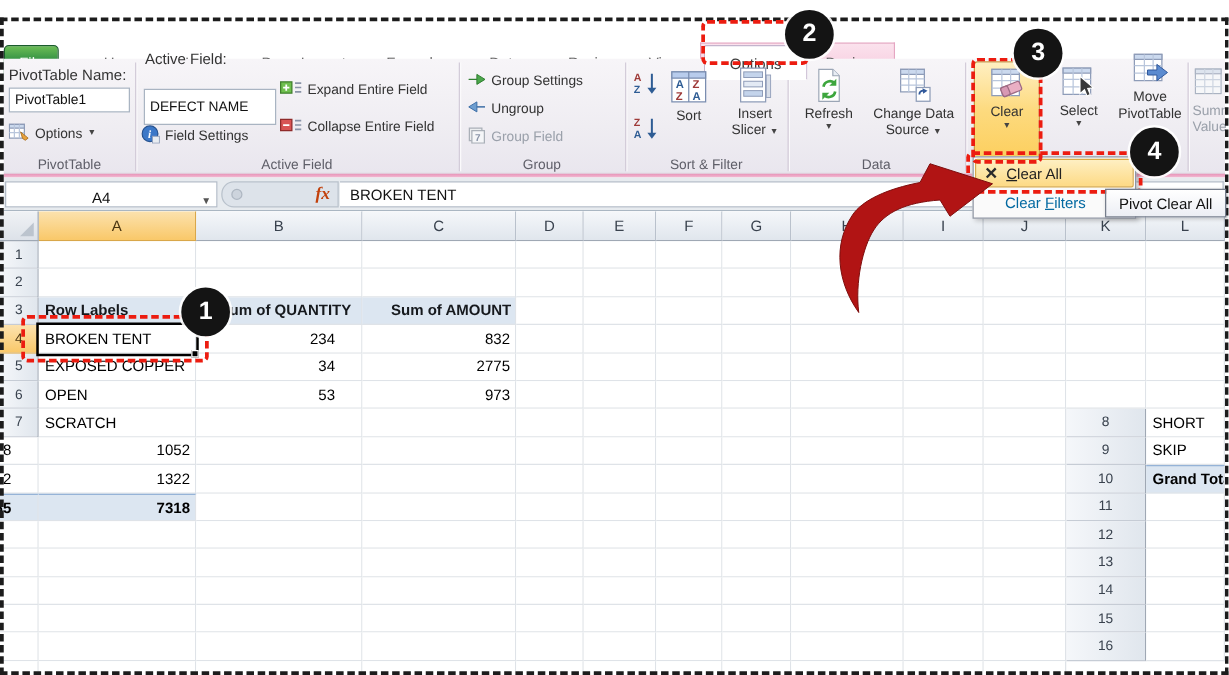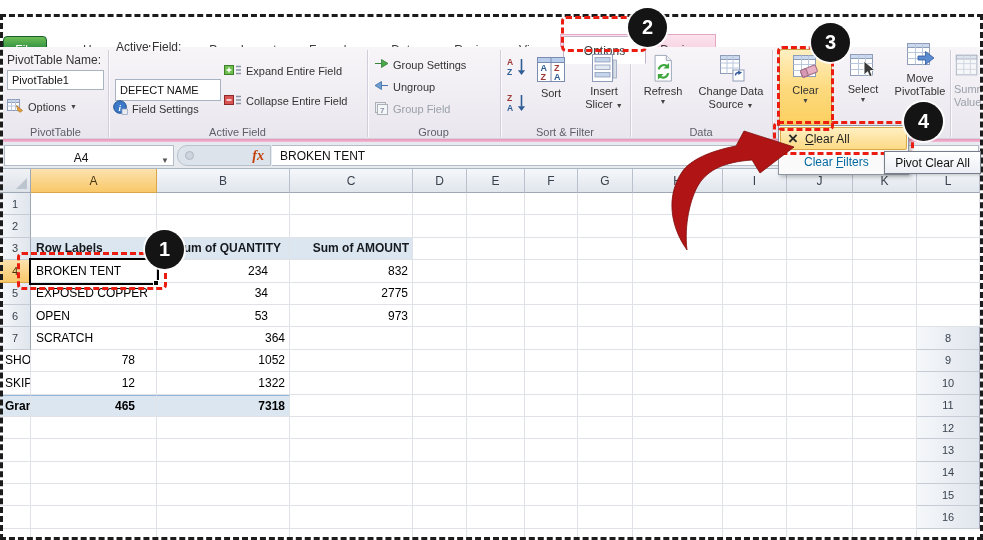--- a/index.html
+++ b/index.html
@@ -150,21 +150,21 @@
           <rect x="0.5" y="1.5" width="12" height="3" fill="#cbd9ee" stroke="#8e9cb8"></rect>
           <path d="M4.5 1.5v11M8.5 1.5v11M0.5 8h12" stroke="#b9c6dc"></path>
           <path d="M9.5 7.5l6 5-2.3 1.7-2.2-1.5z" fill="#e8a23c" stroke="#a86e1e" stroke-width="0.7"></path>
         </svg></span>
     <span>Options</span>
     <span class="caret">▼</span>
   </div>
   <div class="glabel" style="left:3px;width:105px">PivotTable</div>
 
   <div class="rlabel" style="left:116px;top:40px">Active Field:</div>
-  <input class="rinput" style="left: 115px; top: 71px; width: 106px; height: 22px; margin-top: 8px;" readonly="" value="DEFECT NAME">
+  <input class="rinput" style="left: 115px; top: 71px; width: 106px; height: 29px;" readonly="" value="DEFECT NAME">
   <div class="sbtn" style="left:113px;top:100px">
     <span><svg width="15" height="15" viewBox="0 0 15 15">
           <circle cx="7" cy="7" r="6.3" fill="#3c78c8" stroke="#26528f"></circle>
           <text x="5.4" y="10.6" font-size="9" fill="#fff" font-style="italic" font-weight="bold" font-family="serif">i</text>
           <rect x="9" y="9" width="5.5" height="5.5" fill="#e9edf2" stroke="#8e9cb8" stroke-width="0.7"></rect>
         </svg></span>
     <span>Field Settings</span>
   </div>
   <div class="sbtn" style="left:224px;top:63px">
     <span><svg width="18" height="14" viewBox="0 0 18 14">
@@ -434,21 +434,20 @@
       <div class="cell"></div>
       <div class="cell"></div>
       <div class="cell"></div>
       <div class="cell"></div>
       <div class="cell"></div>
       <div class="cell"></div>
       <div class="cell"></div>
       <div class="cell"></div>
       <div class="rh">7</div>
       <div class="cell pl">SCRATCH</div>
-      <div class="cell num-c">364</div>
       <div class="cell"></div>
       <div class="cell"></div>
       <div class="cell"></div>
       <div class="cell"></div>
       <div class="cell"></div>
       <div class="cell"></div>
       <div class="cell"></div>
       <div class="cell"></div>
       <div class="cell"></div>
       <div class="rh">8</div>

